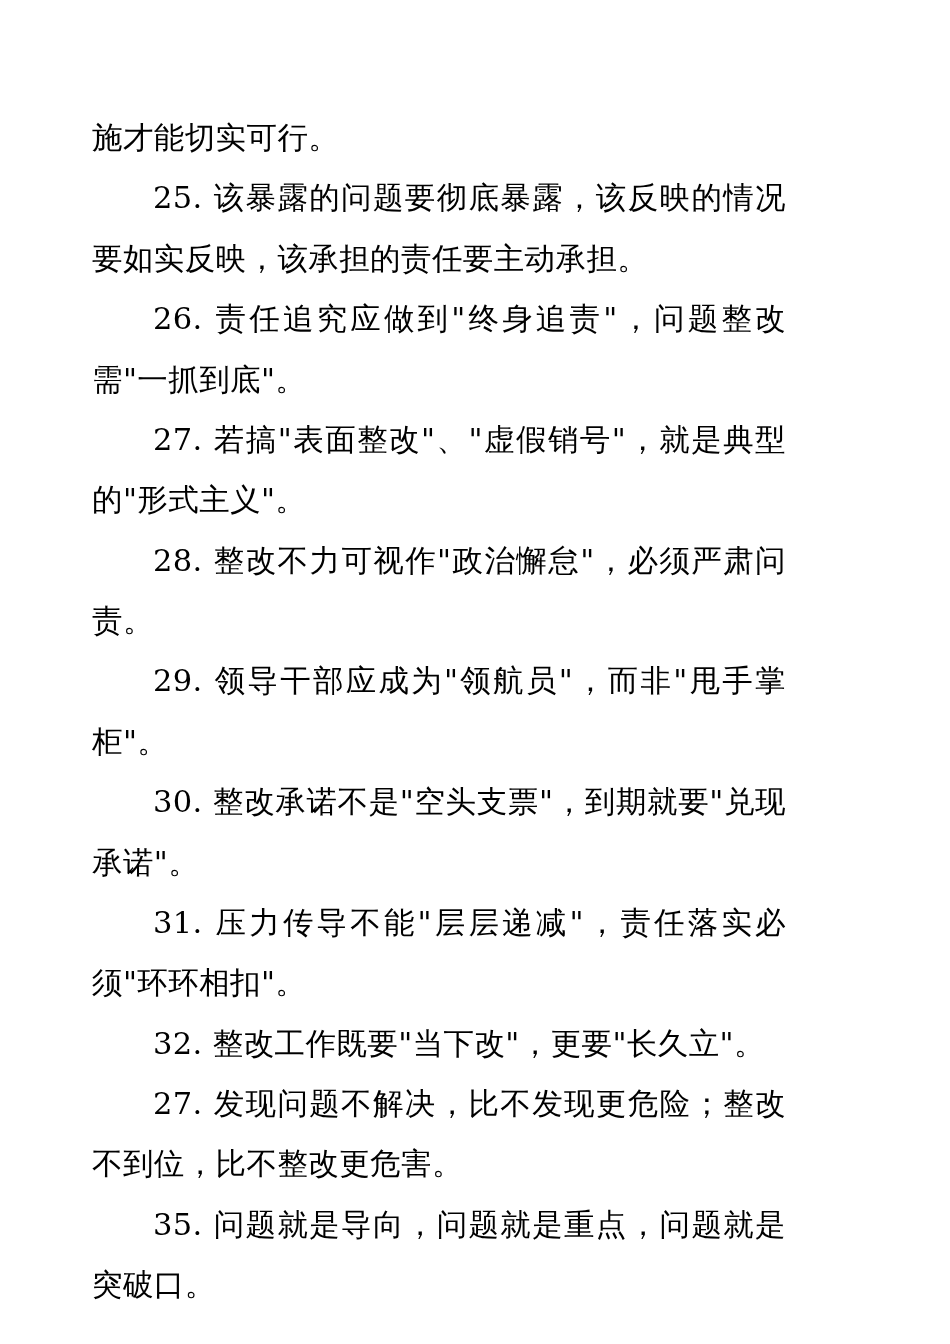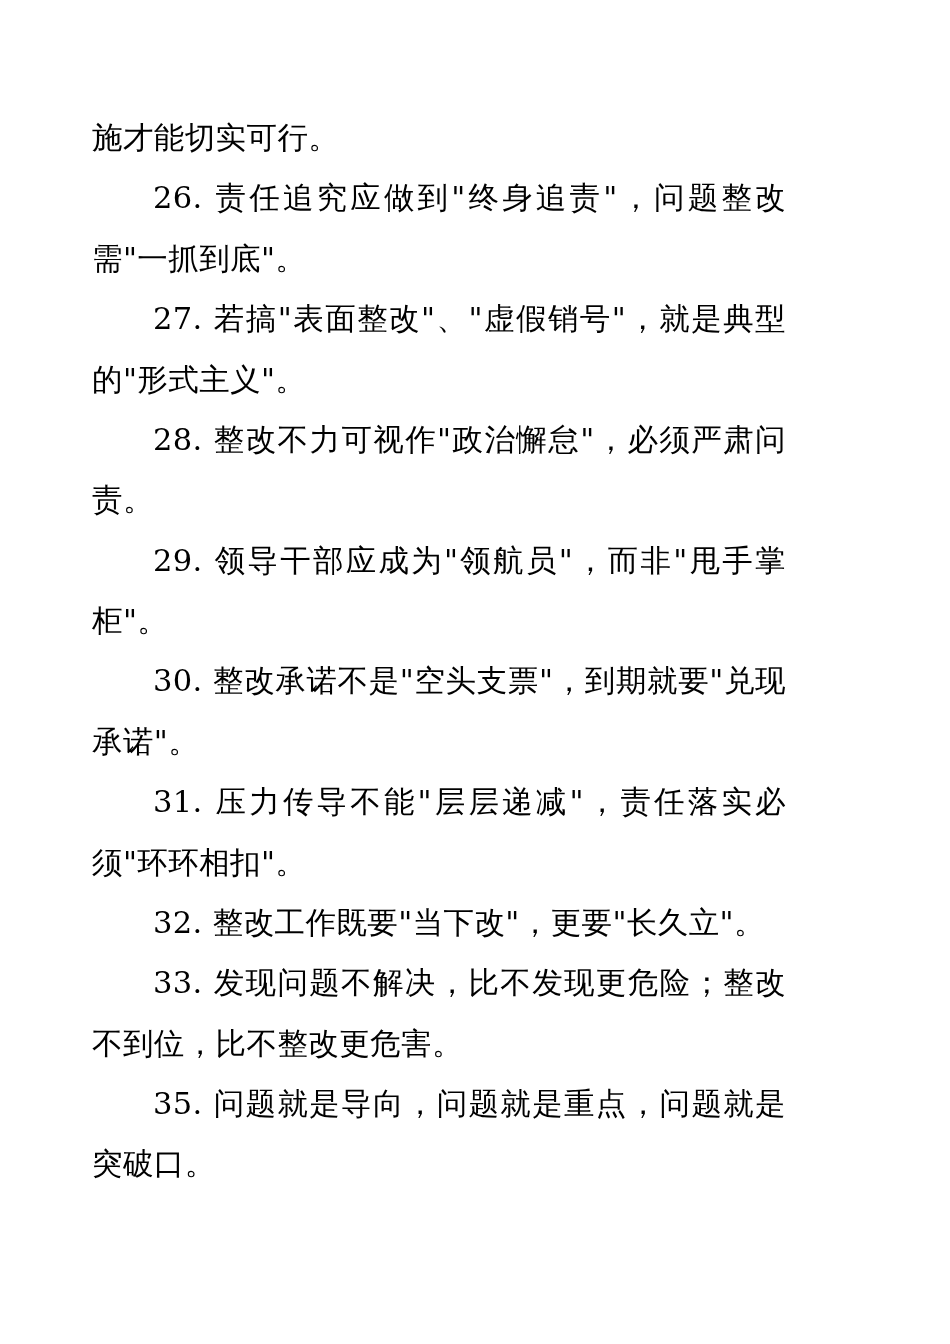--- a/index.html
+++ b/index.html
@@ -40,23 +40,24 @@
   .para.cont {
     text-indent: 0;
   }
 </style>
 </head>
 <body>
 
 <div class="page">
   <div class="doc-body" id="doc-body">
       <p class="para cont">施才能切实可行。</p>
+      <p class="para indent">25. 该暴露的问题要彻底暴露，该反映的情况要如实反映，该承担的责任要主动承担。</p>
       <p class="para indent">26. 责任追究应做到"终身追责"，问题整改需"一抓到底"。</p>
       <p class="para indent">27. 若搞"表面整改"、"虚假销号"，就是典型的"形式主义"。</p>
       <p class="para indent">28. 整改不力可视作"政治懈怠"，必须严肃问责。</p>
       <p class="para indent">29. 领导干部应成为"领航员"，而非"甩手掌柜"。</p>
       <p class="para indent">30. 整改承诺不是"空头支票"，到期就要"兑现承诺"。</p>
       <p class="para indent">31. 压力传导不能"层层递减"，责任落实必须"环环相扣"。</p>
       <p class="para indent">32. 整改工作既要"当下改"，更要"长久立"。</p>
-      <p class="para indent">33. 发现问题不解决，比不发现更危险；整改不到位，比不整改更危害。</p>
+      <p class="para indent">27. 发现问题不解决，比不发现更危险；整改不到位，比不整改更危害。</p>
       <p class="para indent">35. 问题就是导向，问题就是重点，问题就是突破口。</p>
     </div>
 </div>
 
 </body></html>

